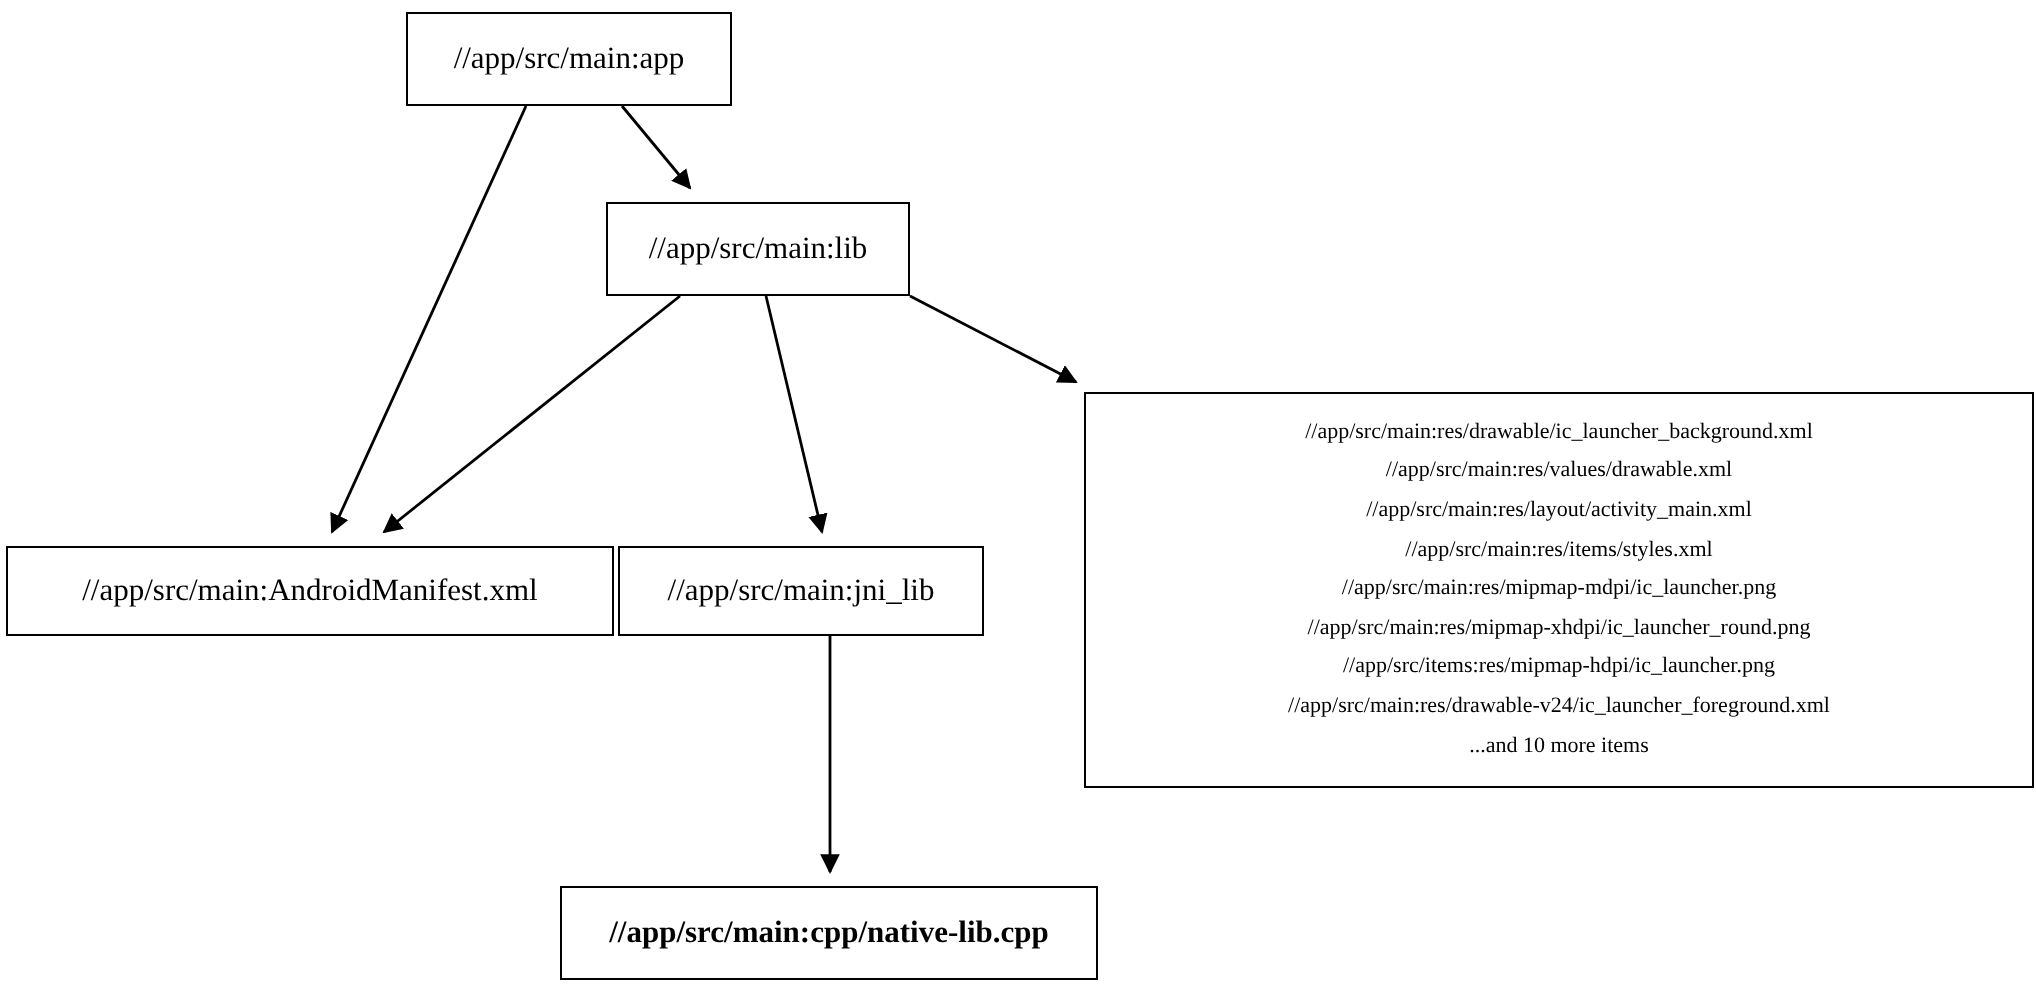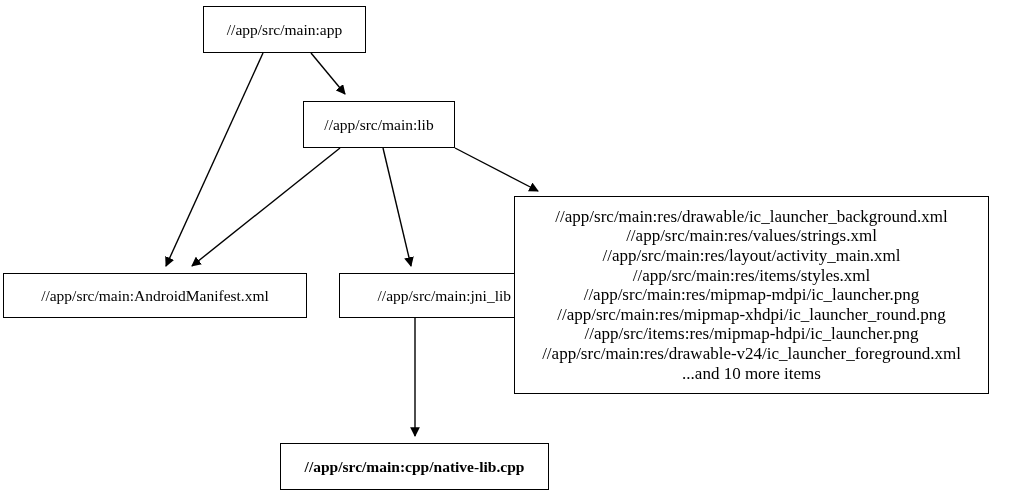--- a/index.html
+++ b/index.html
@@ -41,26 +41,26 @@
     z-index: 2;
   }
   .node-label {
     display: block;
     padding: 0 10px;
   }
   
   #node-app      { left: 203px; top: 6px;   width: 163px; height: 47px; }
   #node-lib      { left: 303px; top: 101px; width: 152px; height: 47px; }
   #node-manifest { left: 3px;   top: 273px; width: 304px; height: 45px; }
-  #node-jnilib   { left: 339px; top: 273px; width: 183px; height: 45px; justify-content: flex-end; }
+  #node-jnilib   { left: 309px; top: 273px; width: 183px; height: 45px; }
   #node-nativelib{ left: 280px; top: 443px; width: 269px; height: 47px; font-weight: bold; }
   #node-resfiles {
-    left: 514px; top: 196px; width: 475px; height: 198px;
+    left: 542px; top: 196px; width: 475px; height: 198px;
     white-space: normal;
-    font-size: 17px;
+    font-size: 11px;
     line-height: 19.6px;
     align-items: center;
     justify-content: center;
   }
   #node-resfiles .res-lines {
     display: block;
     width: 100%;
     text-align: center;
   }
   #node-resfiles .res-line {
@@ -109,21 +109,21 @@
     <span class="node-label">//app/src/main:jni_lib</span>
   </div>
 
   <div class="node" id="node-nativelib">
     <span class="node-label">//app/src/main:cpp/native-lib.cpp</span>
   </div>
 
   <div class="node" id="node-resfiles">
     <span class="res-lines" id="res-lines">
         <span class="res-line">//app/src/main:res/drawable/ic_launcher_background.xml</span>
-        <span class="res-line">//app/src/main:res/values/strings.xml</span>
+        <span class="res-line">//app/src/main:res/values/drawable.xml</span>
         <span class="res-line">//app/src/main:res/layout/activity_main.xml</span>
         <span class="res-line">//app/src/main:res/items/styles.xml</span>
         <span class="res-line">//app/src/main:res/mipmap-mdpi/ic_launcher.png</span>
         <span class="res-line">//app/src/main:res/mipmap-xhdpi/ic_launcher_round.png</span>
         <span class="res-line">//app/src/items:res/mipmap-hdpi/ic_launcher.png</span>
         <span class="res-line">//app/src/main:res/drawable-v24/ic_launcher_foreground.xml</span>
         <span class="res-line">...and 10 more items</span>
       </span>
   </div>
 

